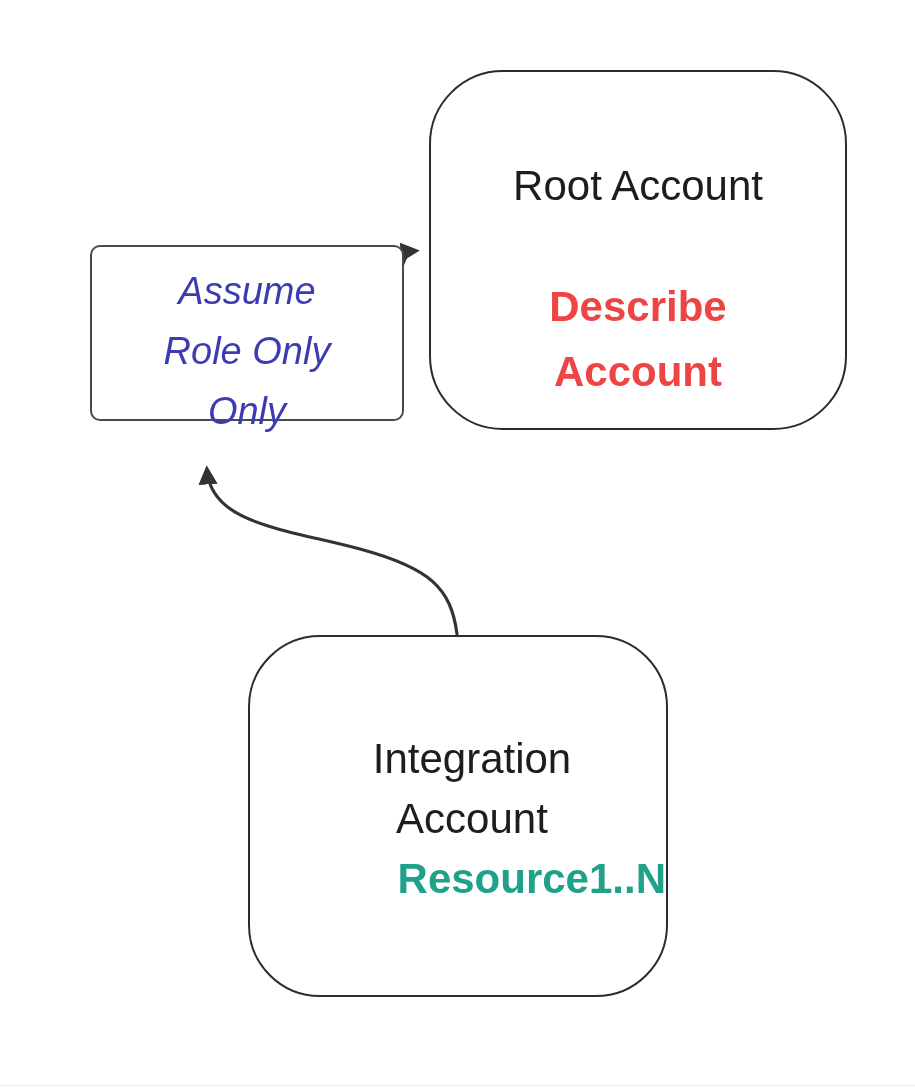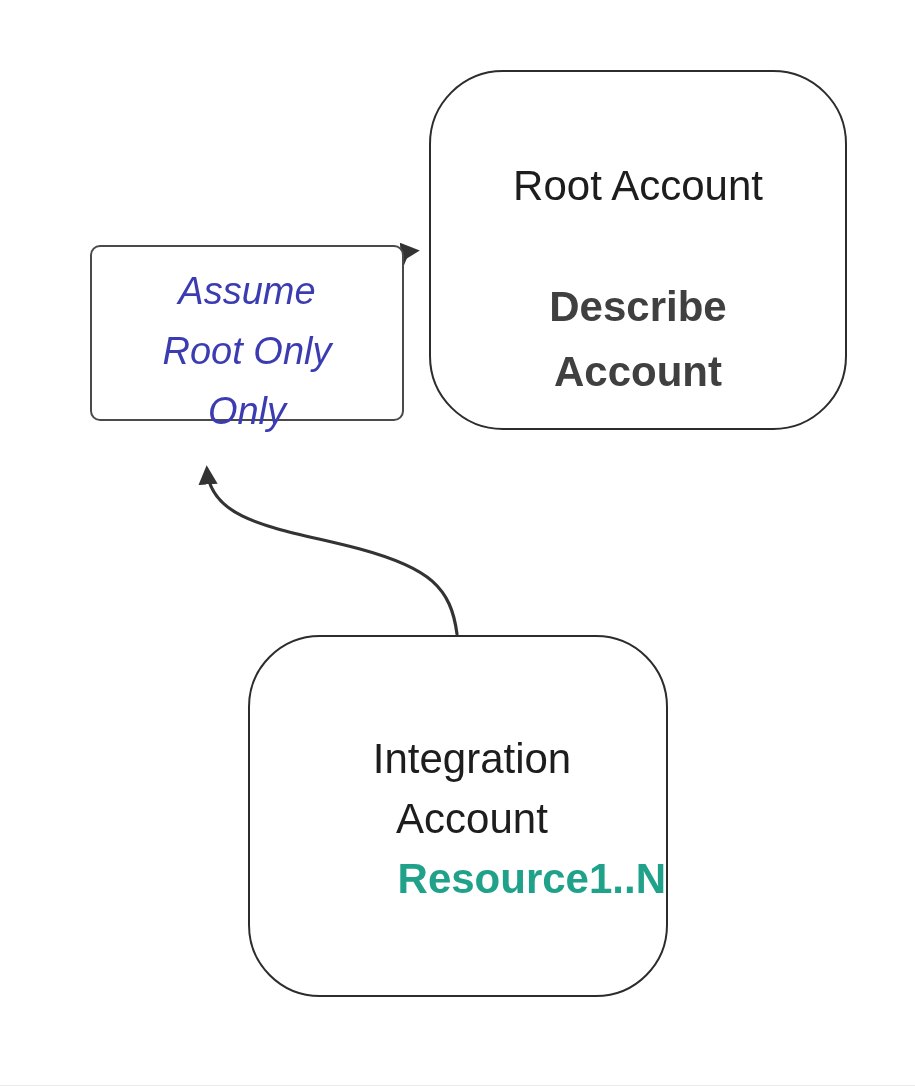--- a/index.html
+++ b/index.html
@@ -41,21 +41,21 @@
     margin-top: 88px;
     font-size: 42px;
     line-height: 52px;
     color: #1d1d1d;
   }
   .node-root .node-action {
     margin-top: 62px;
     font-size: 42px;
     line-height: 65px;
     font-weight: bold;
-    color: #404040;
+    color: #ef4444;
   }
   .node-assume {
     left: 48px;
     top: 245px;
     width: 314px;
     height: 176px;
     border: 2px solid #4a4a4a;
     border-radius: 10px;
     margin-left: 42px;
   }
@@ -116,21 +116,21 @@
     <div class="node-title">Root Account</div>
     <div class="node-action">
       <div>Describe</div>
       <div>Account</div>
     </div>
   </div>
 
   <div class="node node-assume">
     <div class="node-label">
       <div>Assume</div>
-      <div>Root Only</div>
+      <div>Role Only</div>
       <div>Only</div>
     </div>
   </div>
 
   <div class="node node-integration">
     <div class="node-title">
       <div>Integration</div>
       <div>Account</div>
     </div>
     <div class="node-resources">Resource1..N</div>

